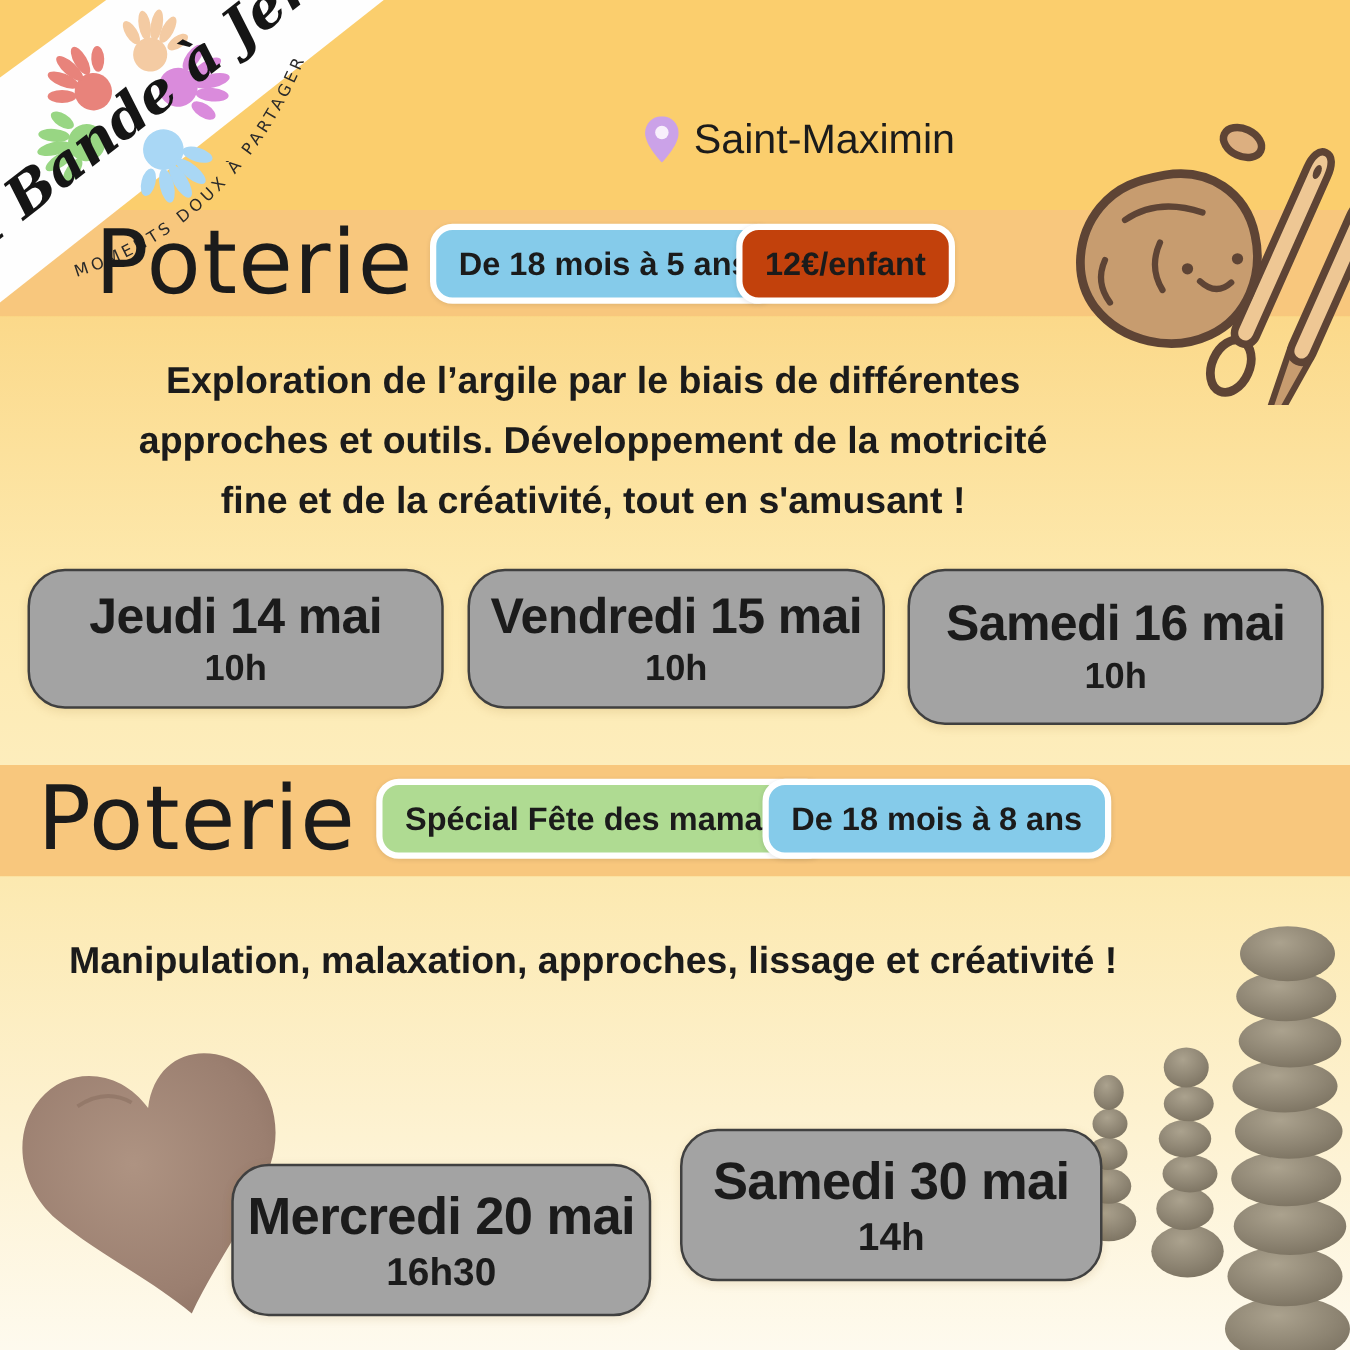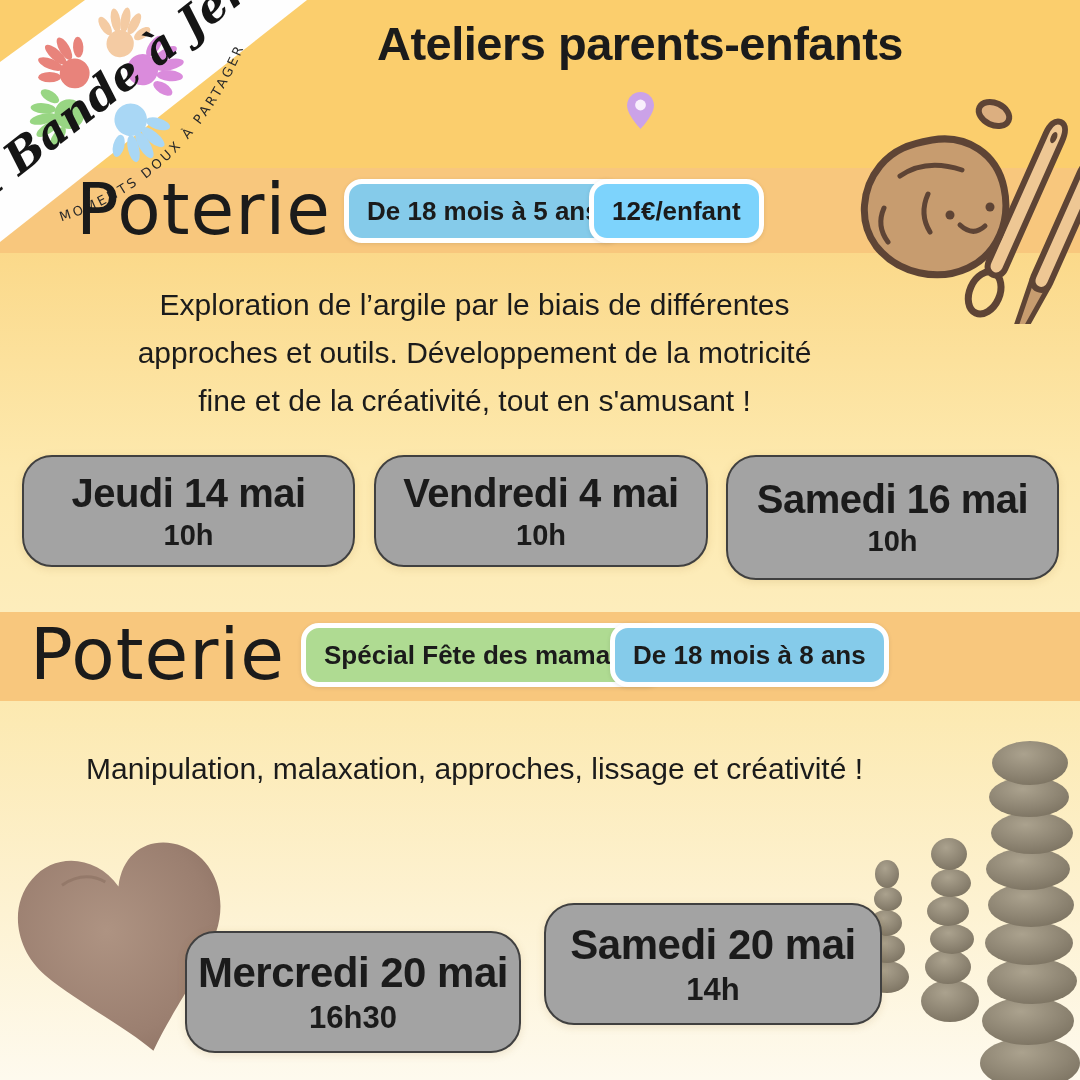--- a/index.html
+++ b/index.html
@@ -23,30 +23,30 @@
   
   .heading{position:absolute;font-family:"DejaVu Sans",sans-serif;font-weight:500;
            font-size:71px;letter-spacing:1px;z-index:4;line-height:86px;}
   .h1{left:76px;top:167px;}
   .h2{left:30px;top:612px;}
   
   .badge{position:absolute;height:64px;display:inline-flex;align-items:center;padding:0 18px;
          border:5px solid #fff;border-radius:18px;font-weight:700;font-size:26px;white-space:nowrap;
          box-sizing:border-box;box-shadow:0 1px 4px rgba(0,0,0,.10);z-index:4;}
   .b-blue{background:#85CBEA;}
-  .b-pink{background:#7dd3fc;}
+  .b-pink{background:#c2410c;}
   .b-green{background:#AFDB92;}
   .bg1a{left:344px;top:179px;}
   .bg1b{left:589px;top:179px;}
   .bg2a{left:301px;top:623px;}
   .bg2b{left:610px;top:623px;}
   .bg2c{left:856px;top:623px;}
   
   .desc{position:absolute;left:0;width:949px;text-align:center;font-size:30px;z-index:4;
-        font-weight:400;}
+        font-weight:700;}
   .d1{top:281px;line-height:48px;}
   .d2{top:743px;line-height:51px;}
   
   .card{position:absolute;background:#a3a3a3;border:2px solid #404040;border-radius:30px;
         display:flex;flex-direction:column;align-items:center;justify-content:center;gap:3px;
         box-shadow:0 2px 8px rgba(140,100,30,.15);box-sizing:border-box;z-index:5;}
   .card .day{font-size:40px;font-weight:800;letter-spacing:-0.5px;}
   .card .time{font-size:29px;font-weight:800;}
   .r2 .day{font-size:42px;}
   .r2 .time{font-size:31px;}
@@ -95,26 +95,26 @@
         <use href="#hand" fill="#DA8BDC" transform="translate(262,148) rotate(115) scale(1.2)"></use>
         <use href="#hand" fill="#A9D7F5" transform="translate(212,186) rotate(187) scale(1.25)"></use>
       </g>
       <text x="220" y="152" font-size="45" font-style="italic" font-weight="600" font-family="'DejaVu Serif', serif" text-anchor="middle" fill="#151515">La Bande à Jenn</text>
       <text font-size="13" letter-spacing="3" fill="#2a2a2a" font-family="'DejaVu Sans', sans-serif">
         <textPath href="#tagArc" startOffset="50%" text-anchor="middle">MOMENTS DOUX À PARTAGER</textPath>
       </text>
     </g>
   </svg>
 
-  <div class="title">Ateliers parents-enfants</div>
   <div class="loc-row">
     <svg width="27" height="37" viewBox="0 0 24 33">
       <path d="M12 0C5.4 0 0 5.3 0 11.9 0 20.8 12 33 12 33s12-12.2 12-21.1C24 5.3 18.6 0 12 0Z" fill="#CBA2E8"></path>
       <circle cx="12" cy="11.6" r="4.8" fill="#F8EFFC"></circle>
     </svg>
+    <span>Saint-Maximin</span>
   </div>
 
   <div class="heading h1">Poterie</div>
   <div class="badge b-blue bg1a">De 18 mois à 5 ans</div>
   <div class="badge b-pink bg1b">12€/enfant</div>
 
   <svg class="pot-illu" width="258" height="228" viewBox="0 0 258 228">
 
     <ellipse cx="172" cy="18" rx="16" ry="11" transform="rotate(25 172 18)" fill="#DCAF80" stroke="#5E4435" stroke-width="6"></ellipse>
 
@@ -143,21 +143,21 @@
     <div>Exploration de l’argile par le biais de différentes</div>
     <div>approches et outils. Développement de la motricité</div>
     <div>fine et de la créativité, tout en s'amusant !</div>
   </div>
 
   <div class="card c11">
     <div class="day">Jeudi 14 mai</div>
     <div class="time">10h</div>
   </div>
   <div class="card c12">
-    <div class="day">Vendredi 4 mai</div>
+    <div class="day">Vendredi 15 mai</div>
     <div class="time">10h</div>
   </div>
   <div class="card c13">
     <div class="day">Samedi 16 mai</div>
     <div class="time">10h</div>
   </div>
 
   <div class="heading h2">Poterie</div>
   <div class="badge b-green bg2a">Spécial Fête des mamans</div>
   <div class="badge b-blue bg2b">De 18 mois à 8 ans</div>
@@ -179,21 +179,21 @@
                C176 198 218 162 236 130 C255 98 250 58 221 39 C194 22 162 30 150 65 Z" fill="url(#heartG)"></path>
       <path d="M95 52 Q120 42 138 58" fill="none" stroke="#8A6F61" stroke-width="3" opacity="0.6"></path>
     </g>
   </svg>
 
   <div class="card r2 c21">
     <div class="day">Mercredi 20 mai</div>
     <div class="time">16h30</div>
   </div>
   <div class="card r2 c22">
-    <div class="day">Samedi 20 mai</div>
+    <div class="day">Samedi 30 mai</div>
     <div class="time">14h</div>
   </div>
 
   <svg class="towers" width="235" height="347" viewBox="0 0 235 347">
     <defs>
       <radialGradient id="clayBall" cx="42%" cy="30%" r="85%">
         <stop offset="0%" stop-color="#ABA28E"></stop>
         <stop offset="55%" stop-color="#8E8573"></stop>
         <stop offset="100%" stop-color="#756C5B"></stop>
       </radialGradient>

